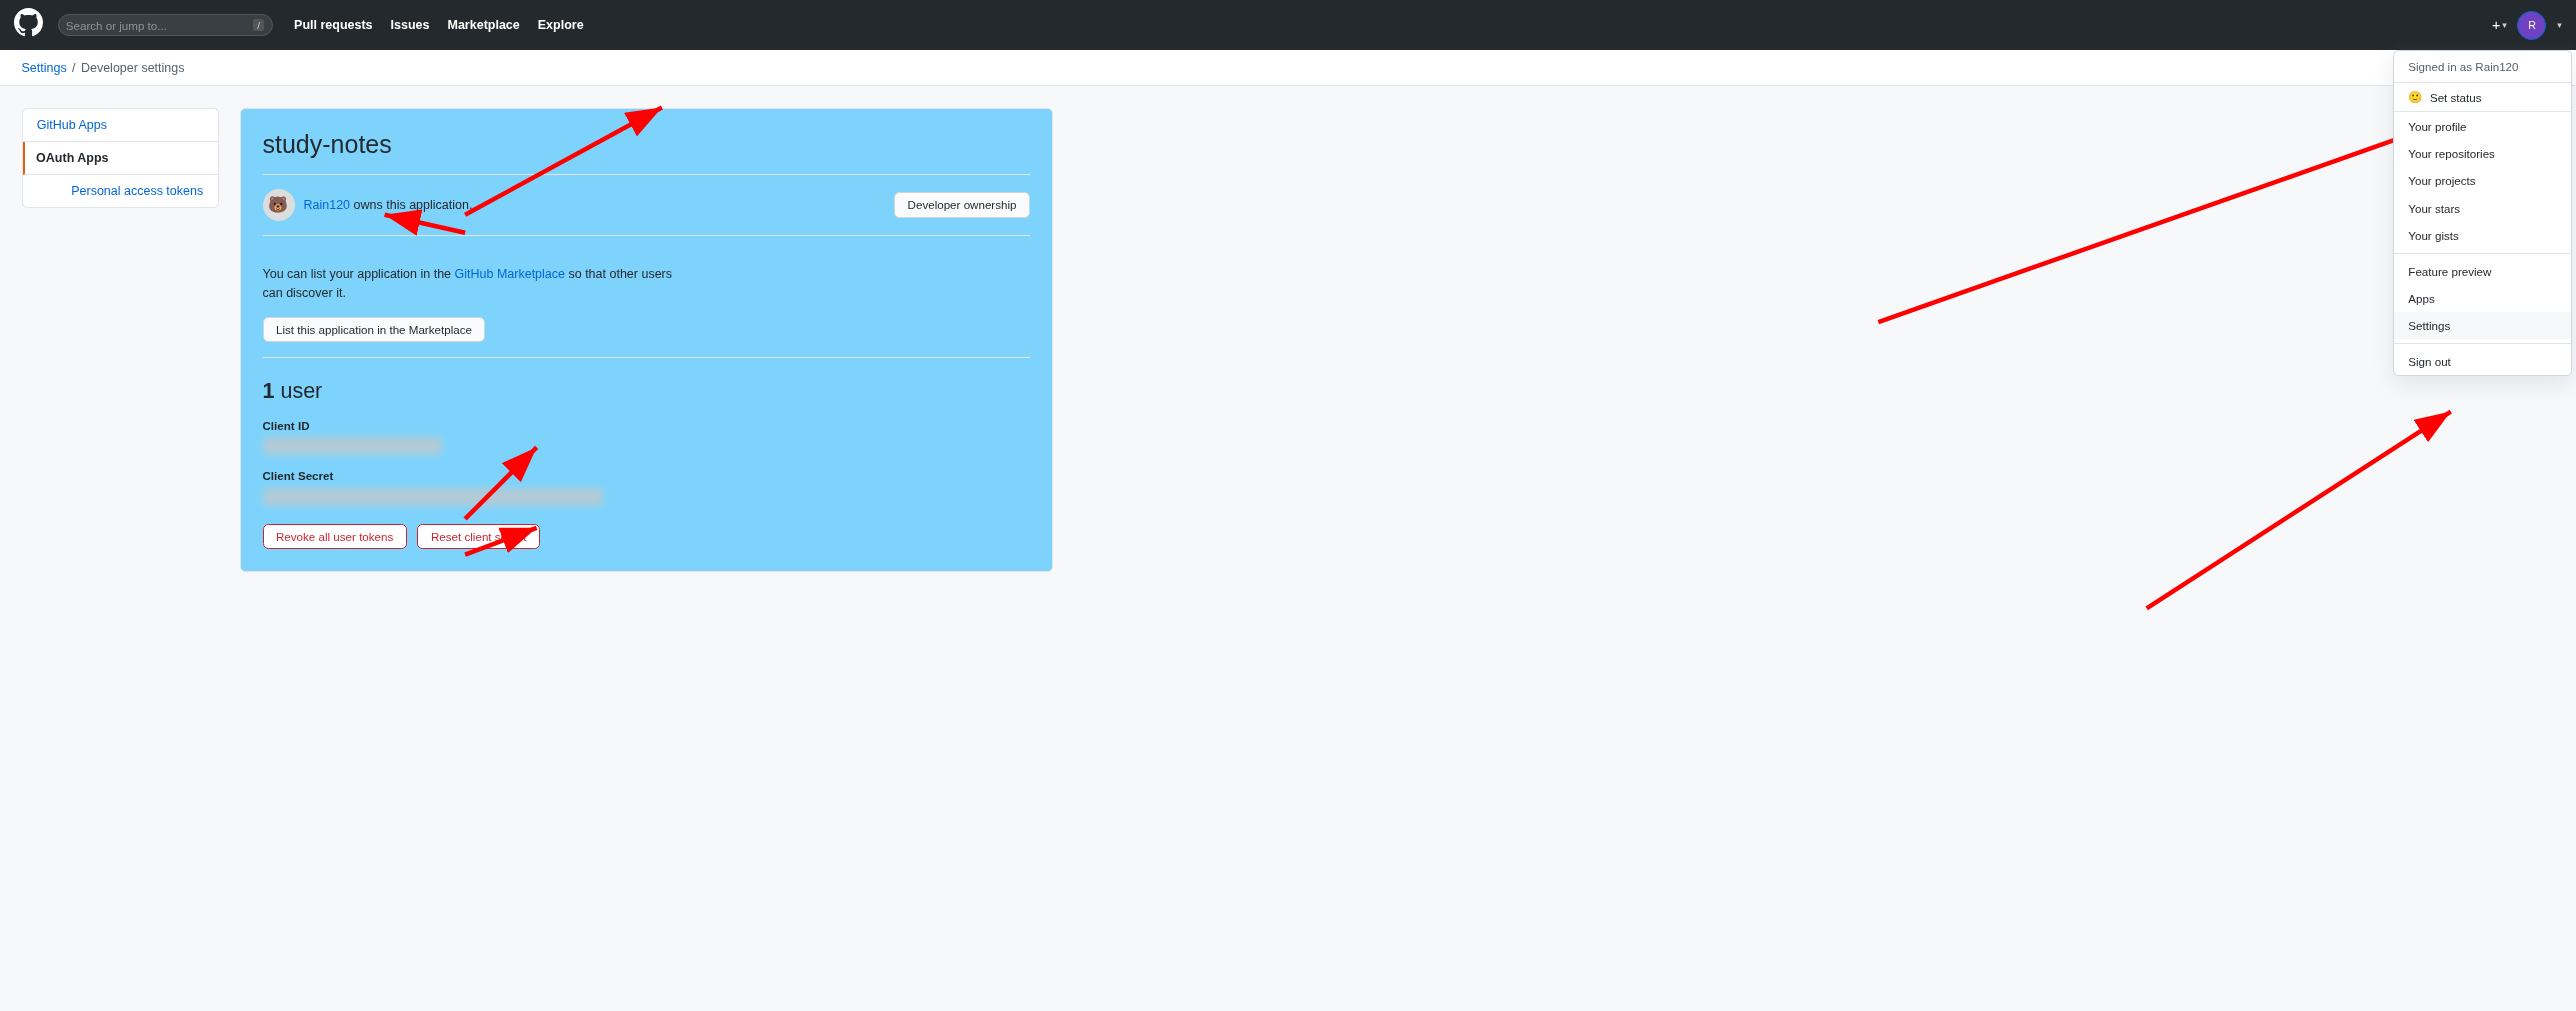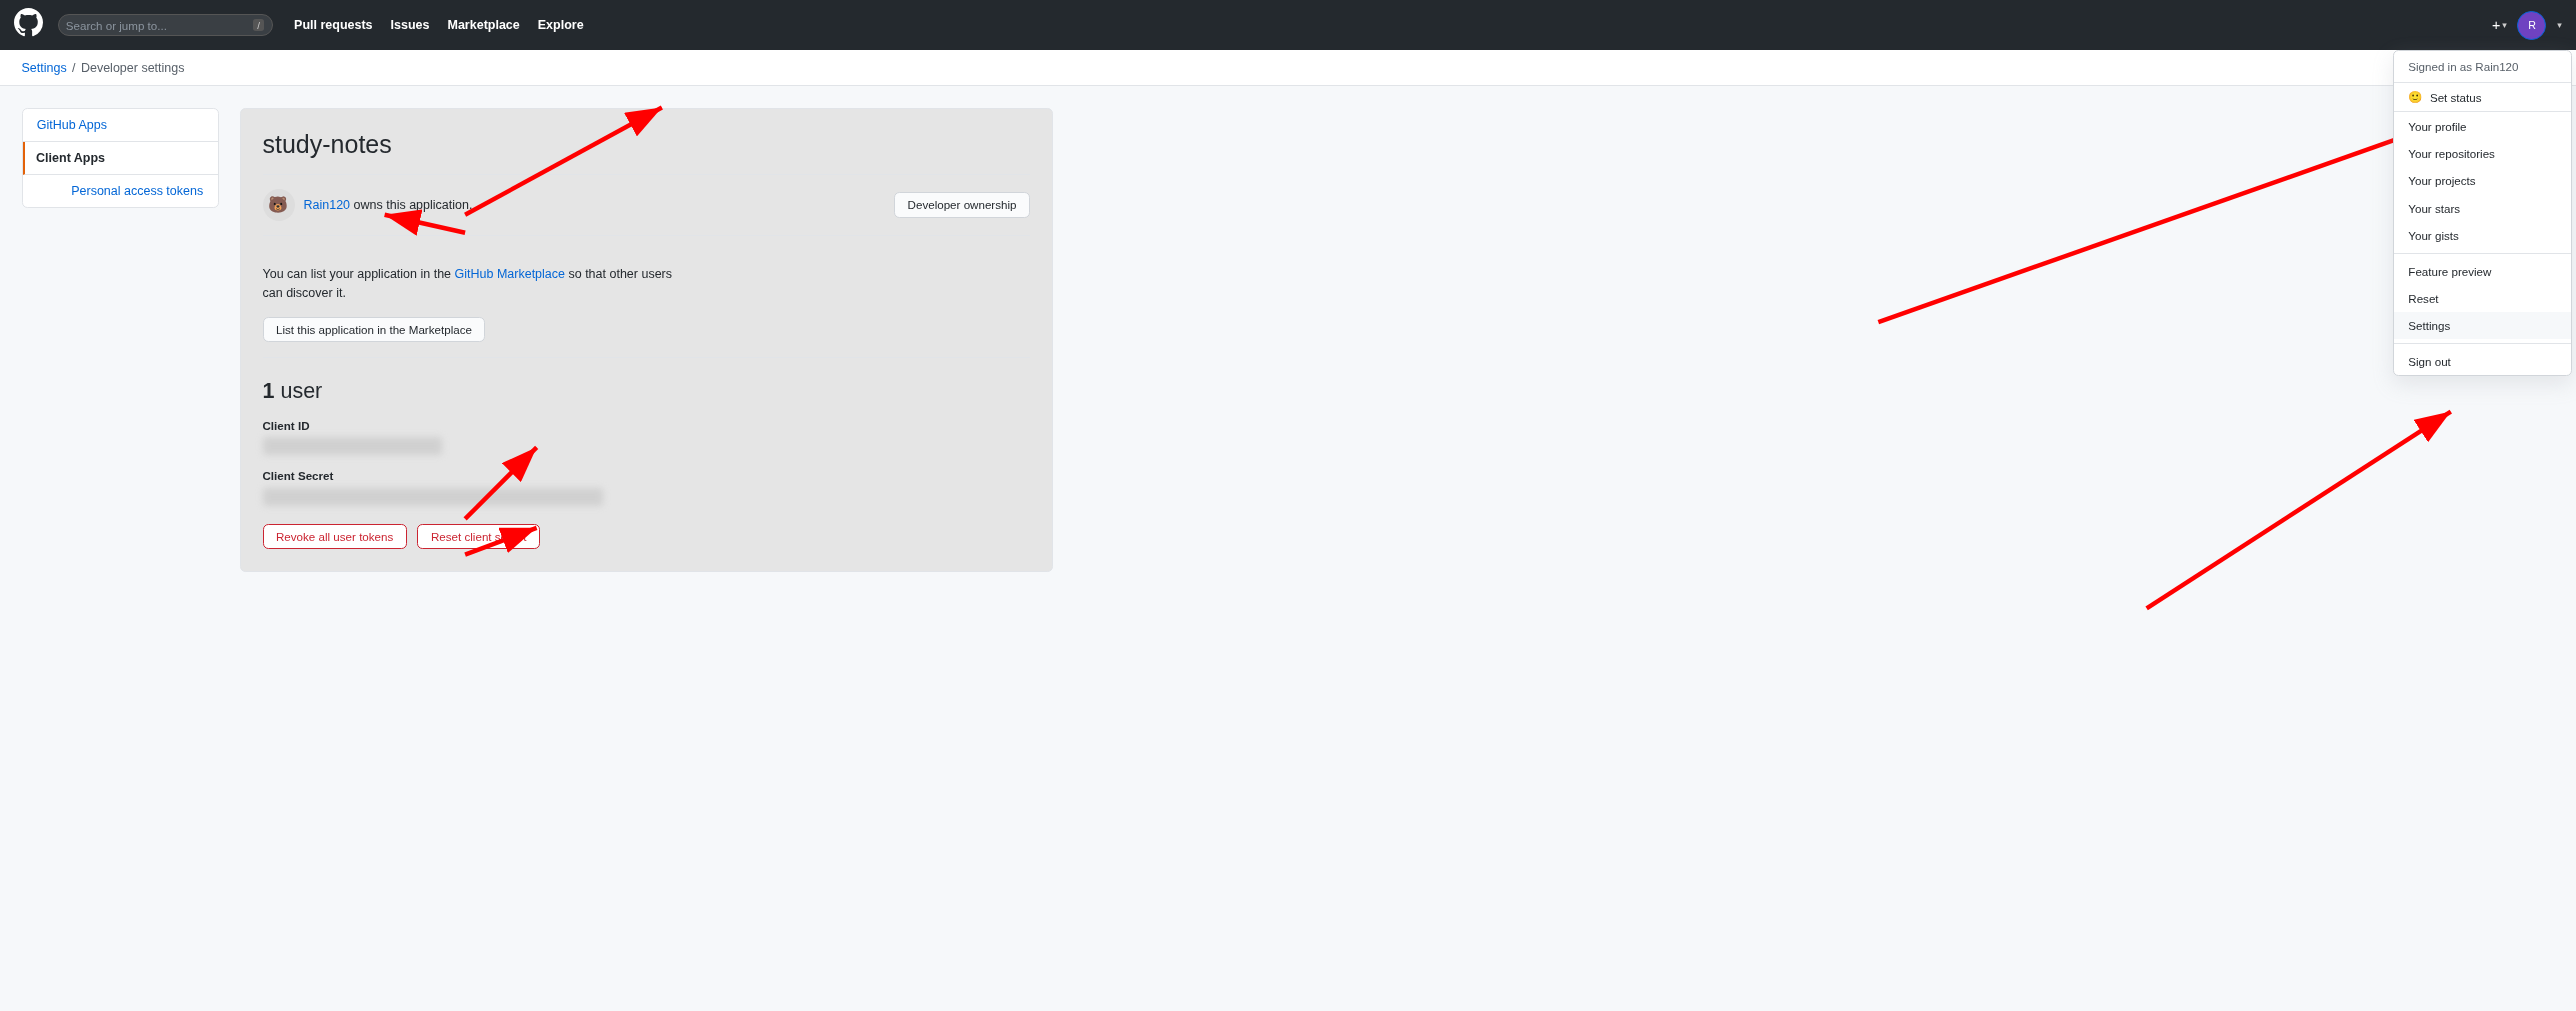--- a/index.html
+++ b/index.html
@@ -131,21 +131,21 @@
       background: #fff;
       border-left: 2.7px solid #e36209;
       padding-left: 11.6px;
       font-weight: 600;
       color: #24292e;
     }
 
     
     .content {
       flex: 1;
-      background: #e5e5e5;
+      background: #7dd3fc;
       border: 0.9px solid #e1e4e8;
       border-radius: 5.4px;
       padding: 21.5px;
     }
 
     .app-title {
       font-size: 25px;
       font-weight: 300;
       color: #24292e;
       margin-bottom: 14.3px;
@@ -338,41 +338,41 @@
     <span>🙂</span>
     <span>Set status</span>
   </div>
   <a class="dropdown-item" href="#">Your profile</a>
   <a class="dropdown-item" href="#">Your repositories</a>
   <a class="dropdown-item" href="#">Your projects</a>
   <a class="dropdown-item" href="#">Your stars</a>
   <a class="dropdown-item" href="#">Your gists</a>
   <div class="dropdown-divider"></div>
   <a class="dropdown-item" href="#">Feature preview</a>
-  <a class="dropdown-item" href="#">Reset</a>
+  <a class="dropdown-item" href="#">Apps</a>
   <a class="dropdown-item active-item" href="#">Settings</a>
   <div class="dropdown-divider"></div>
   <a class="dropdown-item" href="#">Sign out</a>
 </div>
 
 <div class="breadcrumb-bar">
   <a class="breadcrumb-link" href="#">Settings</a>
   <span class="breadcrumb-sep">/</span>
   <span class="breadcrumb-current">Developer settings</span>
 </div>
 
 <div class="main-container">
 
   <aside class="sidebar">
     <nav class="sidebar-nav">
       <div class="sidebar-item">
         <a href="#">GitHub Apps</a>
       </div>
       <div class="sidebar-item active">
-        <span>Client Apps</span>
+        <span>OAuth Apps</span>
       </div>
       <div class="sidebar-item">
         <a href="#">Personal access tokens</a>
       </div>
     </nav>
   </aside>
 
   <main class="content">
     <h1 class="app-title">study-notes</h1>
 

